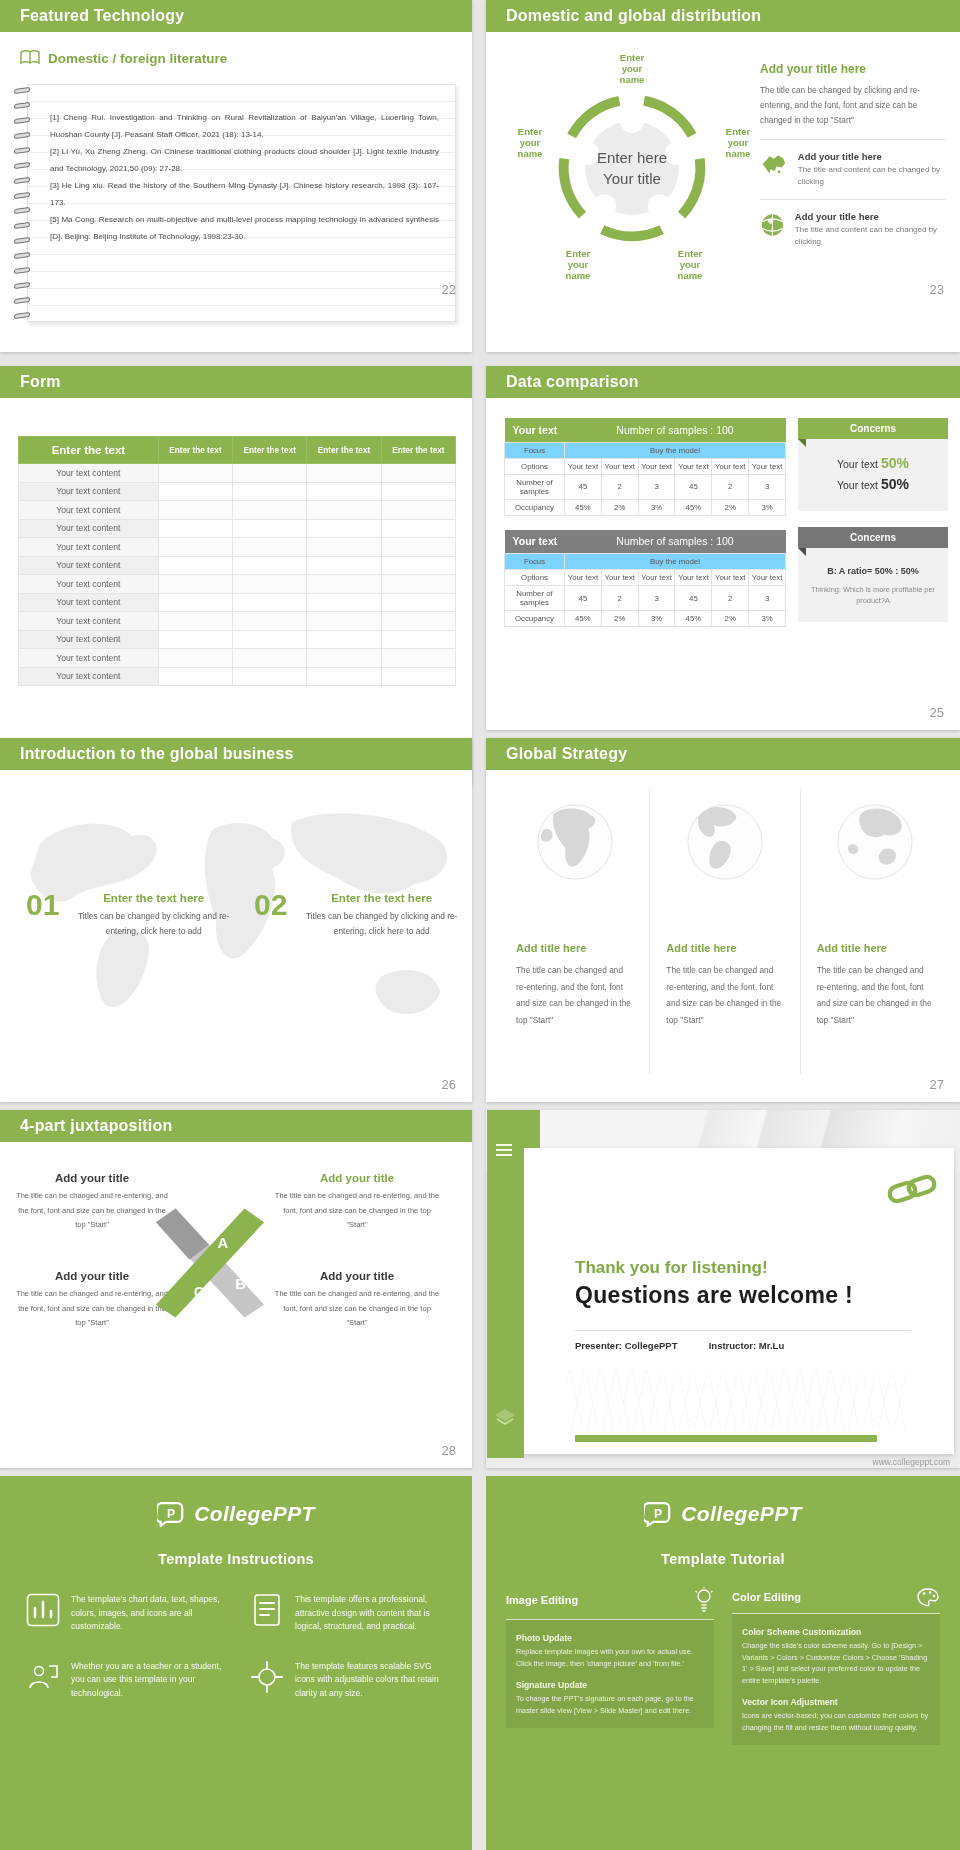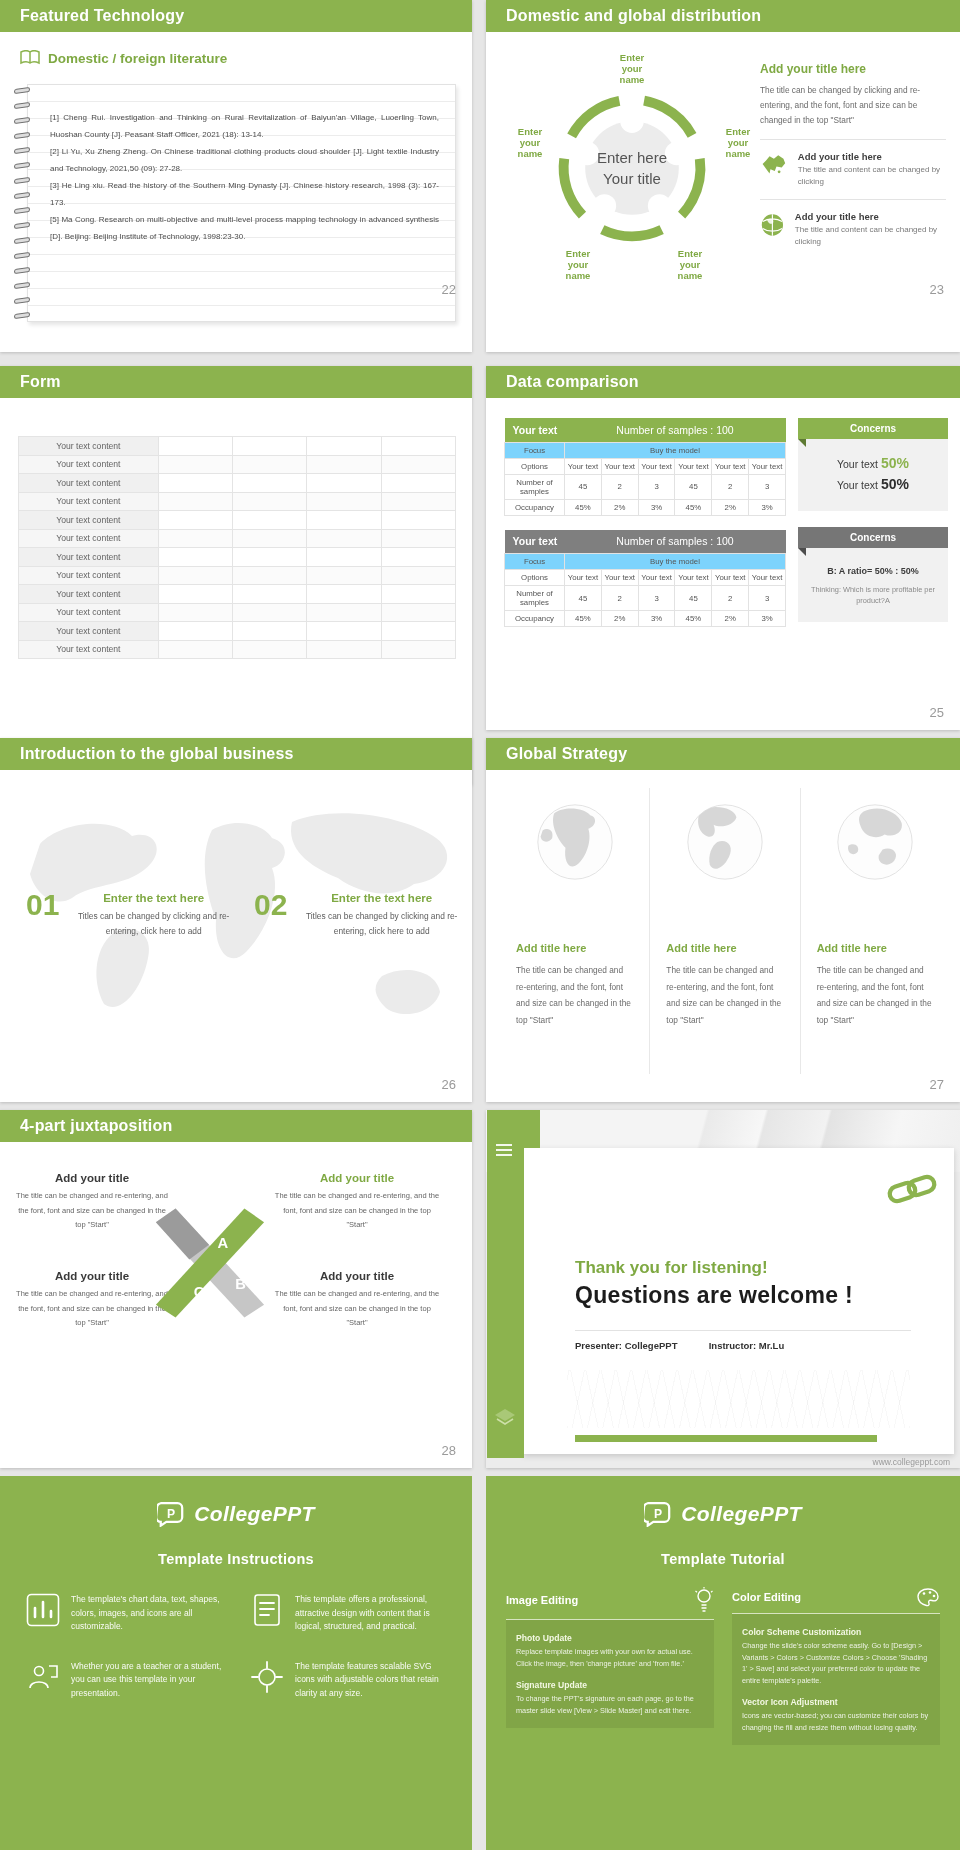--- a/index.html
+++ b/index.html
@@ -272,20 +272,27 @@
     </header>
     <table class="form-table">
       <colgroup>
           <col class="w1">
           <col>
           <col>
           <col>
           <col>
         </colgroup>
       <tbody>
+          <tr>
+        <th>Enter the text</th>
+        <th>Enter the text</th>
+        <th>Enter the text</th>
+        <th>Enter the text</th>
+        <th>Enter the text</th>
+      </tr>
       <tr>
             <td class="lab">Your text content</td>
             <td></td>
             <td></td>
             <td></td>
             <td></td>
           </tr>
       <tr>
             <td class="lab">Your text content</td>
             <td></td>
@@ -675,21 +682,21 @@
           <path d="M10 10 h14 M10 16 h14 M10 22 h9" stroke="#fff" stroke-width="1.8" stroke-linecap="round" fill="none"></path>
         </svg>
         <p>This template offers a professional, attractive design with content that is logical, structured, and practical.</p>
       </div>
       <div class="ins-item">
         <svg width="34" height="34" viewBox="0 0 34 34">
           <circle cx="13" cy="11" r="4.5" fill="none" stroke="#fff" stroke-width="1.6"></circle>
           <path d="M4 28 C4 20 22 20 22 28" fill="none" stroke="#fff" stroke-width="1.6"></path>
           <path d="M23 6 h8 v11 h-6" fill="none" stroke="#fff" stroke-width="1.6"></path>
         </svg>
-        <p>Whether you are a teacher or a student, you can use this template in your presentation.</p>
+        <p>Whether you are a teacher or a student, you can use this template in your technological.</p>
       </div>
       <div class="ins-item">
         <svg width="34" height="34" viewBox="0 0 34 34">
           <circle cx="17" cy="17" r="8" fill="none" stroke="#fff" stroke-width="1.6"></circle>
           <path d="M17 2 v6 M17 26 v6 M2 17 h6 M26 17 h6" stroke="#fff" stroke-width="1.8" stroke-linecap="round" fill="none"></path>
         </svg>
         <p>The template features scalable SVG icons with adjustable colors that retain clarity at any size.</p>
       </div>
     </div>
   </section>

